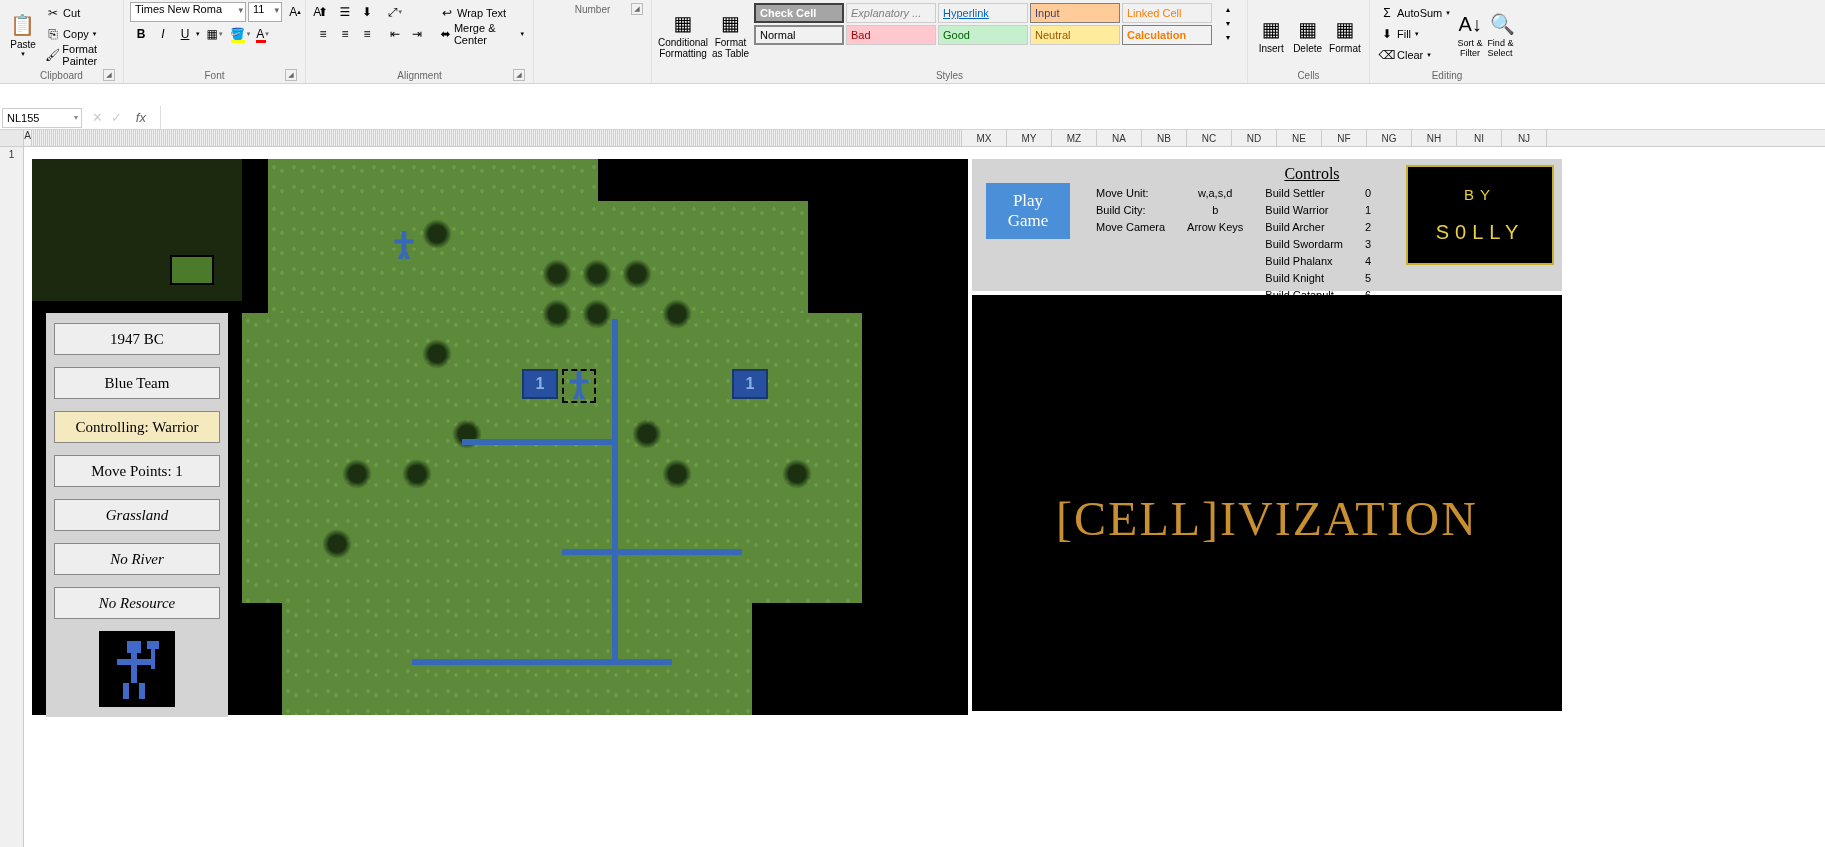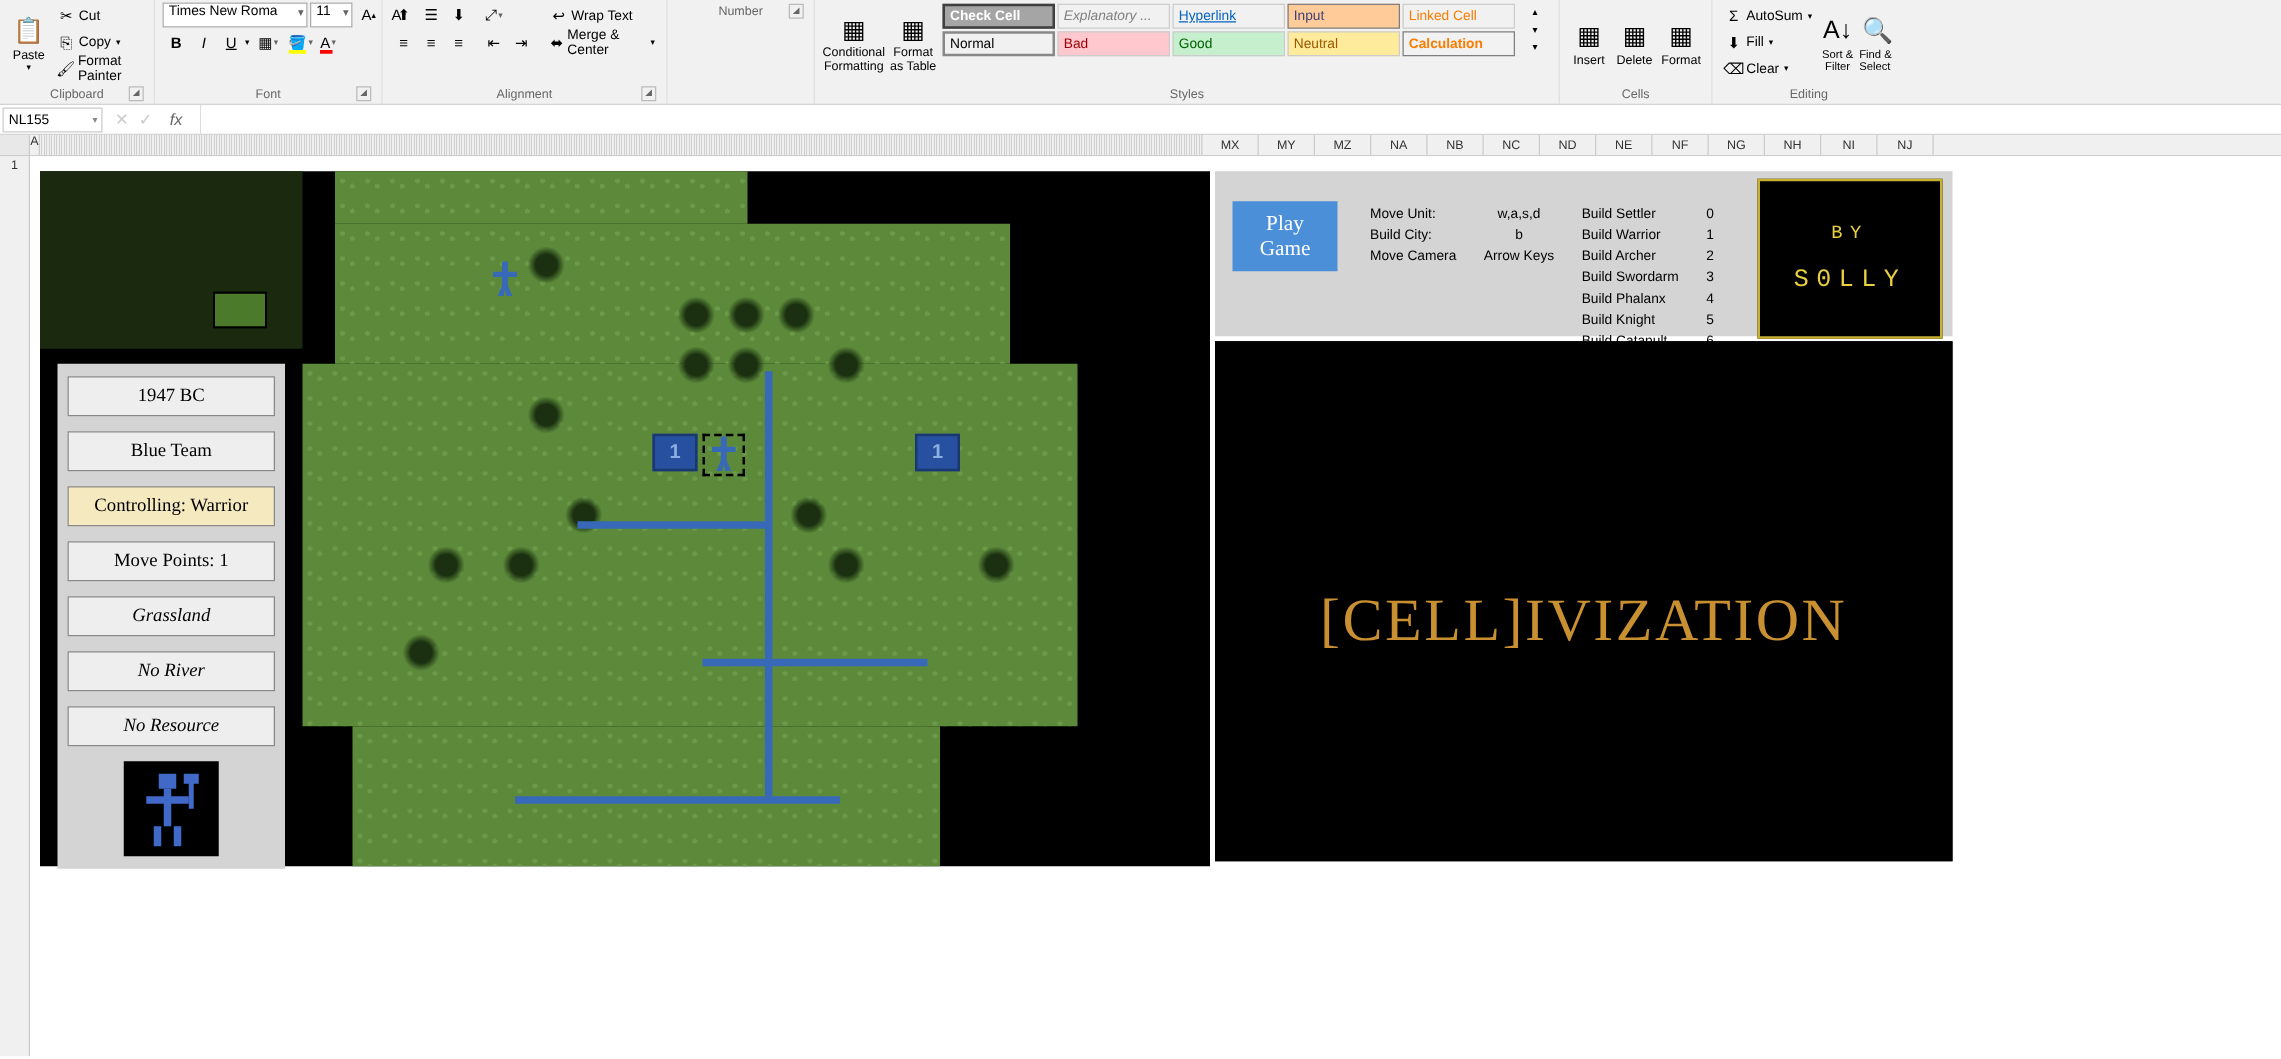--- a/index.html
+++ b/index.html
@@ -21,21 +21,21 @@
 .row { display: flex; align-items: center; }
 
 .font-combo { height: 20px; border: 1px solid #ababab; background: #fff; padding: 0 16px 0 4px; font-size: 11px; min-width: 0; position: relative; }
 .font-combo::after { content: "▾"; position: absolute; right: 2px; top: 2px; font-size: 9px; color: #666; }
 .fmt-btn { width: 22px; height: 20px; display: inline-flex; align-items: center; justify-content: center; cursor: pointer; font-size: 12px; }
 .dd::after { content: "▾"; font-size: 7px; margin-left: 1px; color: #666; }
 
 .style-cell { width: 90px; height: 20px; border: 1px solid #ccc; padding: 0 4px; font-size: 11px; display: flex; align-items: center; cursor: pointer; margin: 1px; }
 
 
-.formula-bar { height: 24px; border-bottom: 1px solid #d4d4d4; display: flex; align-items: center; background: #fff; }
+.formula-bar { height: 24px; border-bottom: 1px solid #d4d4d4; display: flex; align-items: center; background: #fff; margin-top: 22px; }
 .name-box { width: 80px; height: 20px; border: 1px solid #ccc; margin: 0 2px; padding: 0 4px; font-size: 11px; display: flex; align-items: center; position: relative; }
 .name-box::after { content: "▾"; position: absolute; right: 3px; font-size: 8px; color: #888; }
 .fx-btns { display: flex; gap: 8px; padding: 0 8px; color: #999; font-size: 13px; border-right: 1px solid #ddd; height: 100%; align-items: center; }
 .fx-label { font-style: italic; padding: 0 6px; color: #666; }
 .formula-input { flex: 1; height: 20px; border: none; padding: 0 4px; }
 
 
 .col-headers { height: 17px; background: #f0f0f0; border-bottom: 1px solid #ccc; display: flex; font-size: 10px; color: #333; }
 .corner { width: 24px; border-right: 1px solid #ccc; background: #e8e8e8; }
 .col-a { width: 8px; border-right: 1px solid #ccc; text-align: center; }
@@ -61,21 +61,21 @@
 
 .map { position: absolute; left: 210px; top: 0; width: 726px; height: 556px; }
 .grass { position: absolute; background: #5c8a3a; background-image: radial-gradient(circle at 30% 40%, #6b9a48 2px, transparent 2px), radial-gradient(circle at 70% 60%, #6b9a48 2px, transparent 2px); background-size: 20px 20px; }
 
 .right-pane { position: absolute; left: 948px; top: 12px; width: 590px; }
 .ctrl-panel { height: 132px; background: #d4d4d4; position: relative; padding: 6px; }
 .play-btn { position: absolute; left: 14px; top: 24px; width: 84px; height: 56px; background: #4a8fd8; color: #fff; font-family: "Times New Roman", serif; font-size: 17px; display: flex; flex-direction: column; align-items: center; justify-content: center; cursor: pointer; }
 .controls-title { text-align: center; font-family: "Times New Roman", serif; font-size: 16px; text-decoration: underline; margin-left: 90px; }
 .ctrl-table { position: absolute; left: 112px; top: 24px; font-family: Liberation Sans, sans-serif; font-size: 11px; }
 .ctrl-table td { padding: 0 10px; height: 15px; }
-.by-solly { position: absolute; right: 8px; top: 6px; width: 148px; height: 128px; background: #000; border: 2px solid #c8b030; color: #e8d040; font-family: Liberation Mono, monospace; display: flex; flex-direction: column; align-items: center; justify-content: center; gap: 18px; font-size: 15px; letter-spacing: 6px; }
+.by-solly { position: absolute; right: 8px; top: 6px; width: 148px; height: 100px; background: #000; border: 2px solid #c8b030; color: #e8d040; font-family: Liberation Sans, sans-serif; display: flex; flex-direction: column; align-items: center; justify-content: center; gap: 18px; font-size: 15px; letter-spacing: 6px; }
 
 .title-panel { height: 416px; background: #000; border: 2px solid #000; margin-top: 4px; display: flex; flex-direction: column; align-items: center; justify-content: center; }
 .sollys { color: #e8d040; font-family: monospace; font-size: 72px; font-weight: bold; letter-spacing: 4px; position: relative; }
 .sollys::before, .sollys::after { content: ""; position: absolute; width: 60px; height: 8px; background: #e8d040; top: 50px; }
 .sollys::before { left: -70px; }
 .sollys::after { right: -70px; }
 .celliv { color: #c89030; font-family: "Times New Roman", serif; font-size: 48px; margin-top: 30px; letter-spacing: 2px; }
 
 
 .tree { position: absolute; width: 30px; height: 30px; background: radial-gradient(circle, #1a3010 40%, transparent 70%); border-radius: 50%; }
@@ -384,20 +384,21 @@
         </div>
       </div>
     </div>
 
     <div class="right-pane">
       <div class="ctrl-panel">
         <div class="play-btn">
           <span>Play</span>
           <span>Game</span>
         </div>
+        <div class="controls-title">Controls</div>
         <table class="ctrl-table">
           <tbody id="ctrl-rows">
               <tr>
                 <td>Move Unit:</td>
                 <td style="text-align: center;">w,a,s,d</td>
                 <td>Build Settler</td>
                 <td style="text-align: center;">0</td>
               </tr>
               <tr>
                 <td>Build City:</td>

